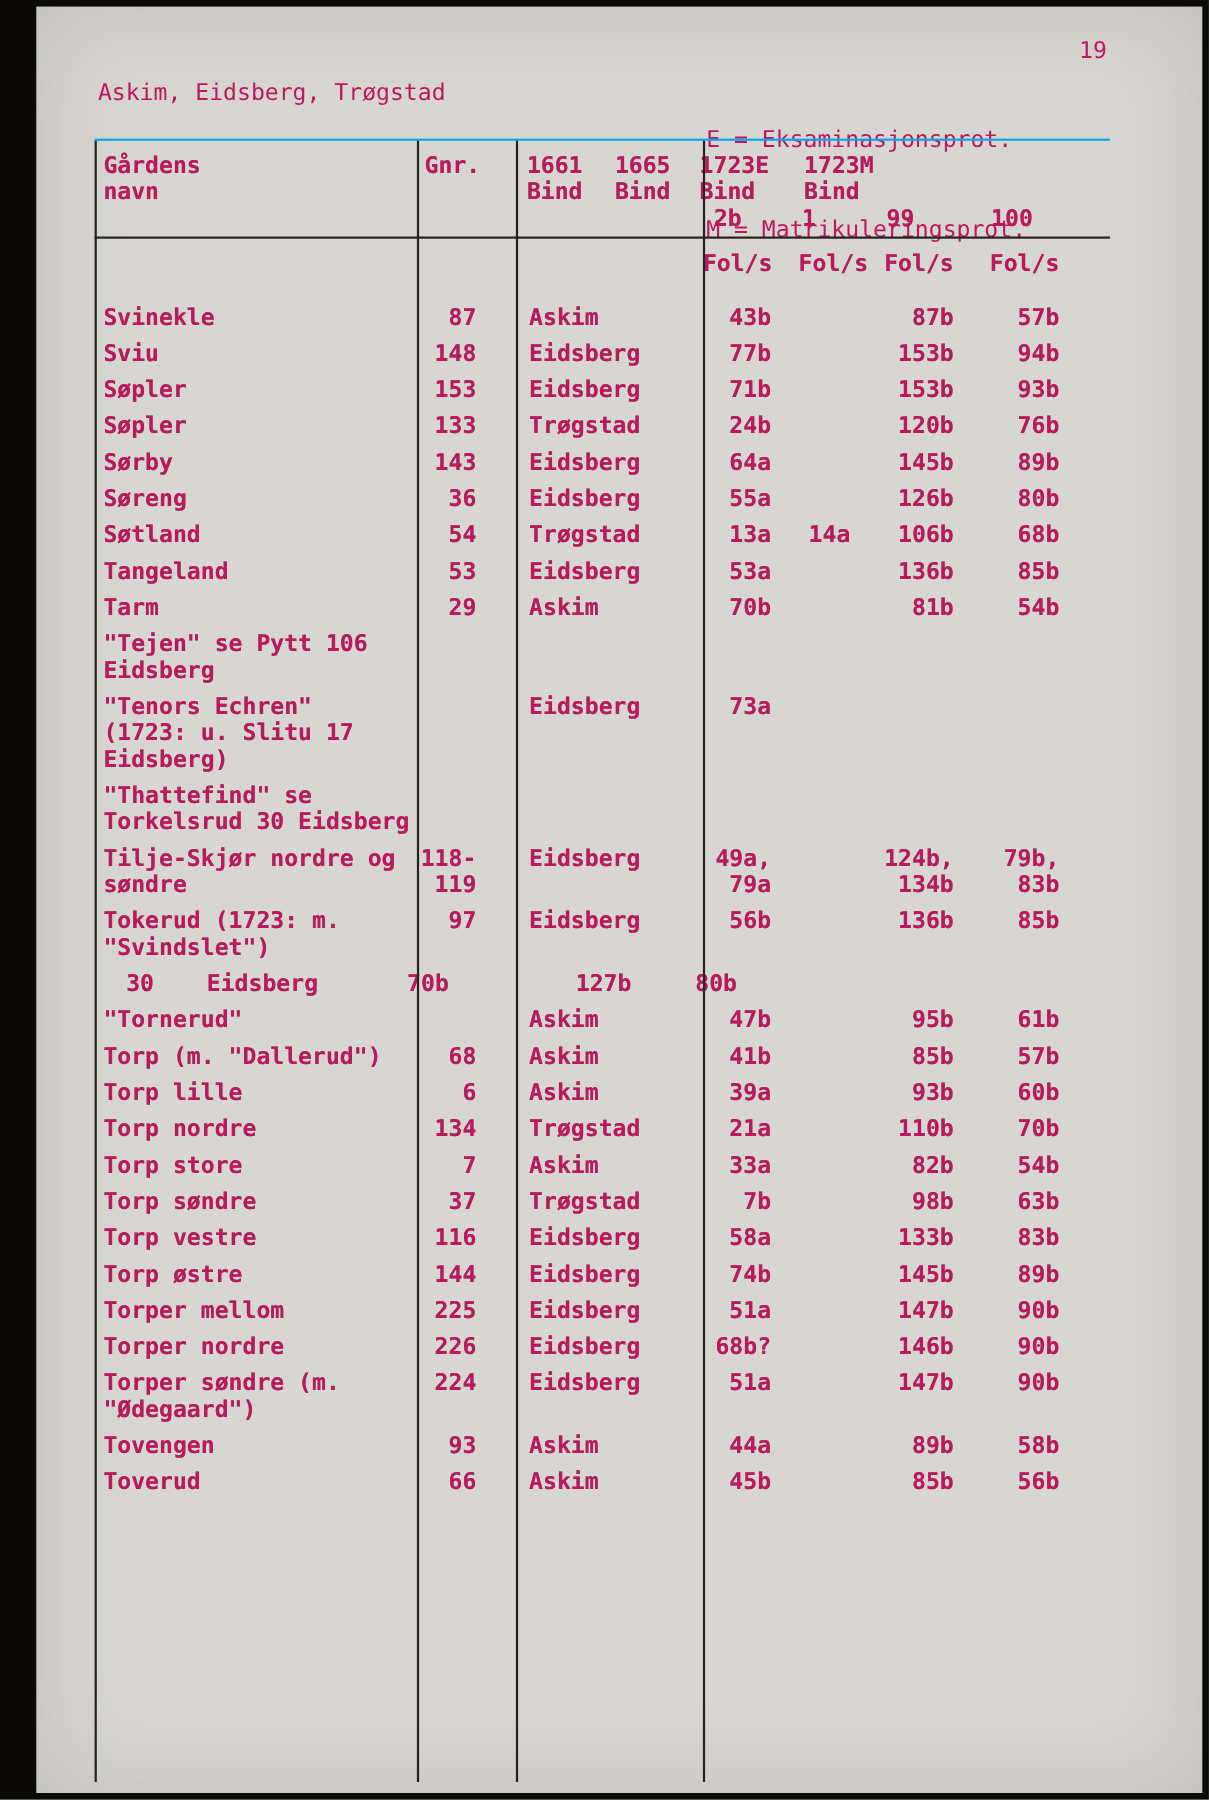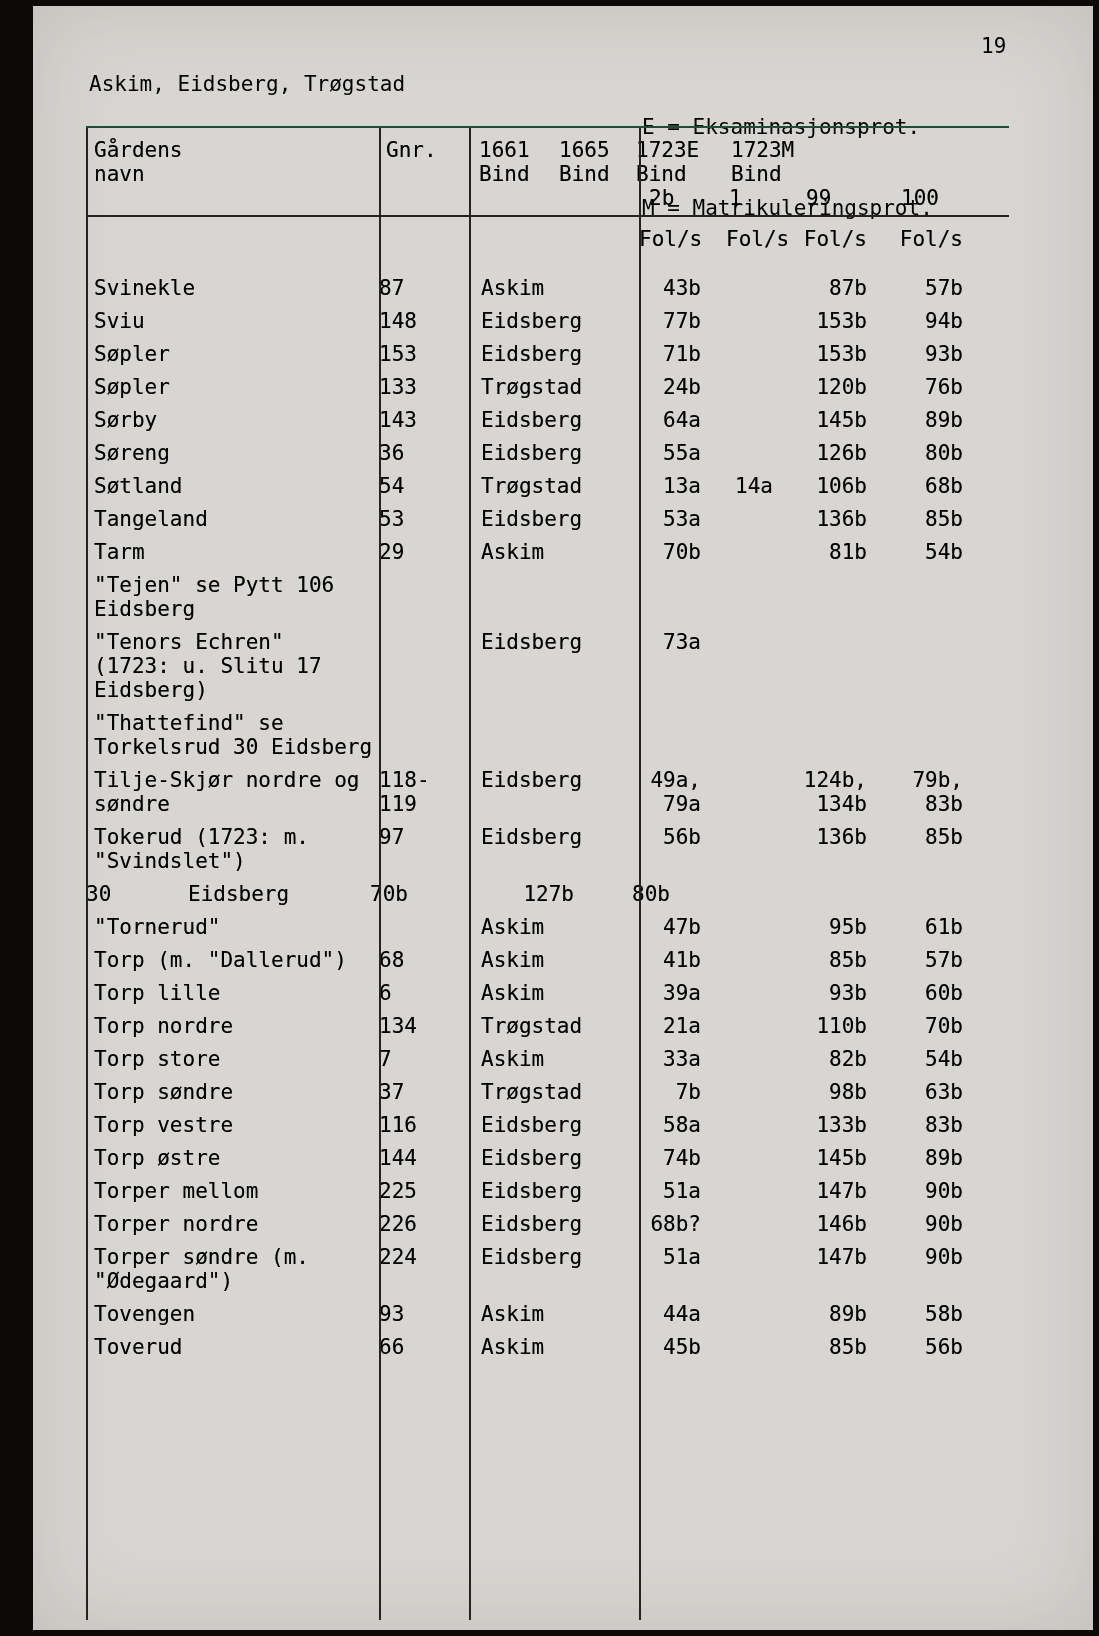--- a/index.html
+++ b/index.html
@@ -7,37 +7,38 @@
   body {
     background:#0b0a09;
     position:relative;
     font-family:"DejaVu Sans Mono", monospace;
     overflow:hidden;
   }
   .page {
     position:absolute; left:33px; top:6px;
     width:1060px; height:1624px;
     background:#d7d6d2;
-    color:#000000;
+    color:#be185d;
     box-shadow:inset 0 0 90px rgba(60,55,45,.14);
   }
   .pageno  { position:absolute; top:28px;  left:948px; font-size:21px; }
   .title   { position:absolute; top:66px;  left:56px;  font-size:21px; white-space:pre; }
   .legend  { position:absolute; top:54px;  left:609px; font-size:21px; line-height:27px; white-space:pre; }
   .twrap {
     position:absolute; left:53px; top:120px;
     width:923px; height:1494px;
-    border-top:2px solid #14532d;
+    border-top:2px solid #0ea5e9;
+    font-weight:bold;
   }
   .vline { position:absolute; top:0; bottom:0; width:2px; background:#24231f; }
   .hline { height:2px; background:#24231f; margin-top:5px; }
   .frow  { display:flex; }
   .cell  { white-space:pre; font-size:21px; line-height:24px; text-shadow:0 0 .6px rgba(20,18,14,.45); }
   .cn   { width:293px; padding-left:8px; }
-  .cg   { width:90px;  text-align:left; }
+  .cg   { width:90px;  text-align:right; padding-right:36px; }
   .ch   { width:170px; padding-left:12px; }
   .c61  { width:87px;  text-align:right; padding-right:25px; }
   .c65  { width:73px;  text-align:right; padding-right:26px; }
   .c23e { width:99px;  text-align:right; padding-right:31px; }
   .c23m { width:111px; text-align:right; padding-right:46px; }
   .hdr .cg   { text-align:left; padding-right:0; padding-left:7px; }
   .hdr .c61  { text-align:left; padding-right:0; padding-left:10px; }
   .hdr .c65  { text-align:left; padding-right:0; padding-left:3px; }
   .hdr .c23e { text-align:left; padding-right:0; padding-left:7px; }
   .hdr .c23m { text-align:left; padding-right:0; padding-left:3px; }

